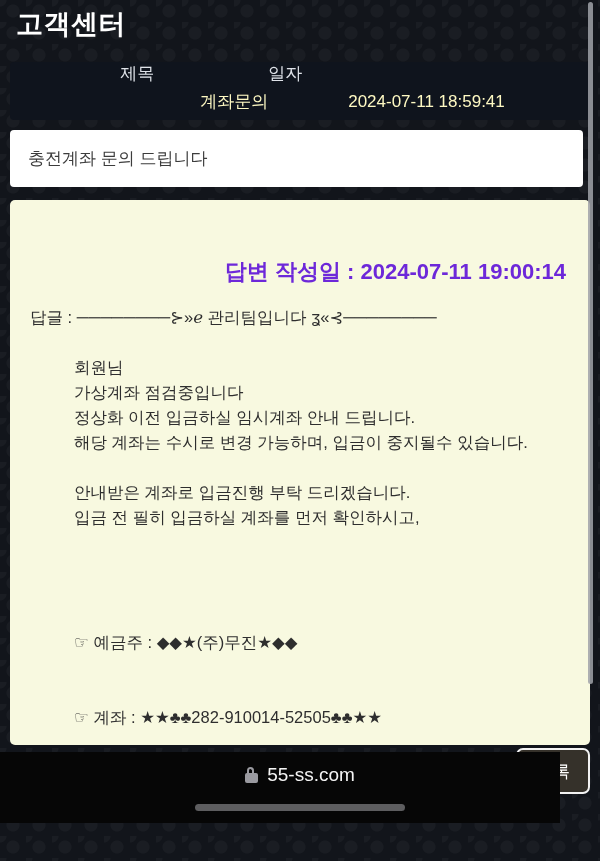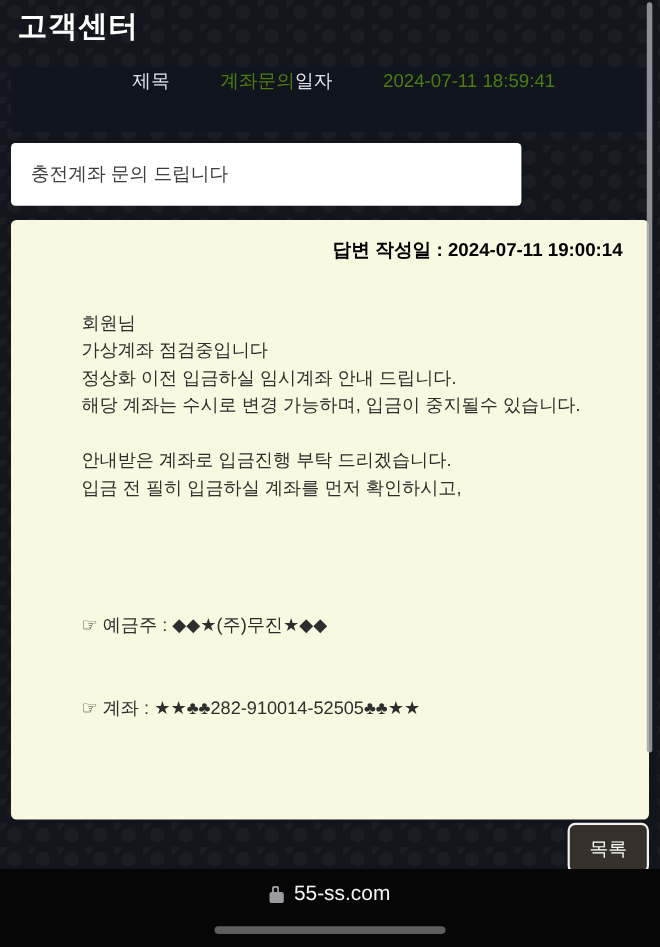--- a/index.html
+++ b/index.html
@@ -20,56 +20,58 @@
     letter-spacing:0.5px;
   }
   .info-box{
     position:absolute;left:10px;top:62px;width:580px;height:58px;
     background:#0f141d;border-radius:4px;
     display:flex;flex-direction:row;justify-content:center;
     box-sizing:border-box;padding-left:25px;
   }
   .info-row{display:flex;line-height:24px;font-size:17px;color:#e7eaef;}
   .info-label{width:80px;color:#dfe3e9;}
-  .info-value{color:#4d7c0f;}
+  .info-value{color:#fef9c3;margin-top:28px;}
   .question-box{
-    position:absolute;left:10px;top:130px;width:464px;height:57px;
+    position:absolute;left:10px;top:130px;width:573px;height:57px;
     background:#ffffff;border-radius:4px;
     box-sizing:border-box;padding:17px 18px 0 18px;
     font-size:17px;color:#3c3c3c;
   }
   .reply-box{
     position:absolute;left:10px;top:200px;width:580px;height:545px;
     background:#f8f9e0;border-radius:5px;
     box-sizing:border-box;padding:16px 24px 0 20px;
     color:#2e2e2e;
   }
   .reply-date{
     text-align:right;
-    font-size:17px;font-weight:700;color:#000000;
+    font-size:22px;font-weight:700;color:#6d28d9;
     margin-bottom:18px;
+    margin-top:41px;
   }
   .reply-body{font-size:16.5px;line-height:25px;color:#2e2e2e;}
   .reply-heading{font-size:16.5px;line-height:25px;color:#2e2e2e;margin-bottom:0;}
   .reply-line{min-height:25px;white-space:pre-wrap;margin-left:44px;}
   .list-button{
     position:absolute;left:516px;top:748px;width:74px;height:46px;
     background:#35312a;border:2px solid #f2f2f2;border-radius:7px;
     color:#ffffff;font-size:17px;font-weight:400;
     display:flex;align-items:center;justify-content:center;
     box-sizing:border-box;cursor:pointer;
     font-family:"Liberation Sans","DejaVu Sans",sans-serif;
   }
   .scrollbar{
     position:absolute;left:588px;top:2px;width:5px;height:682px;
     background:rgba(160,162,168,0.85);border-radius:3px;
   }
   .browser-bar{
-    position:absolute;left:0;top:790px;width:600px;height:71px;
+    position:absolute;left:0;top:752px;width:528px;height:71px;
     background:#060606;
+    padding-left:32px;
   }
   .url-row{
     position:absolute;left:0;top:12px;width:600px;
     display:flex;align-items:center;justify-content:center;gap:9px;
     color:#f4f4f4;font-size:19px;
   }
   .lock{
     position:relative;display:inline-block;width:13px;height:10px;
     background:#9a9aa0;border-radius:2px;margin-top:5px;
   }
@@ -100,20 +102,21 @@
       <span class="info-value">2024-07-11 18:59:41</span>
     </div>
   </div>
 
   <div class="question-box">
     <span>충전계좌 문의 드립니다</span>
   </div>
 
   <div class="reply-box">
     <div class="reply-date">답변 작성일 : 2024-07-11 19:00:14</div>
+    <div class="reply-heading">답글 : ────────⊱»ℯ 관리팀입니다 ʓ«⊰────────</div>
     <div class="reply-body">
         <div class="reply-line">&nbsp;</div>
         <div class="reply-line">회원님</div>
         <div class="reply-line">가상계좌 점검중입니다</div>
         <div class="reply-line">정상화 이전 입금하실 임시계좌 안내 드립니다.</div>
         <div class="reply-line">해당 계좌는 수시로 변경 가능하며, 입금이 중지될수 있습니다.</div>
         <div class="reply-line">&nbsp;</div>
         <div class="reply-line">안내받은 계좌로 입금진행 부탁 드리겠습니다.</div>
         <div class="reply-line">입금 전 필히 입금하실 계좌를 먼저 확인하시고,</div>
         <div class="reply-line">&nbsp;</div>

